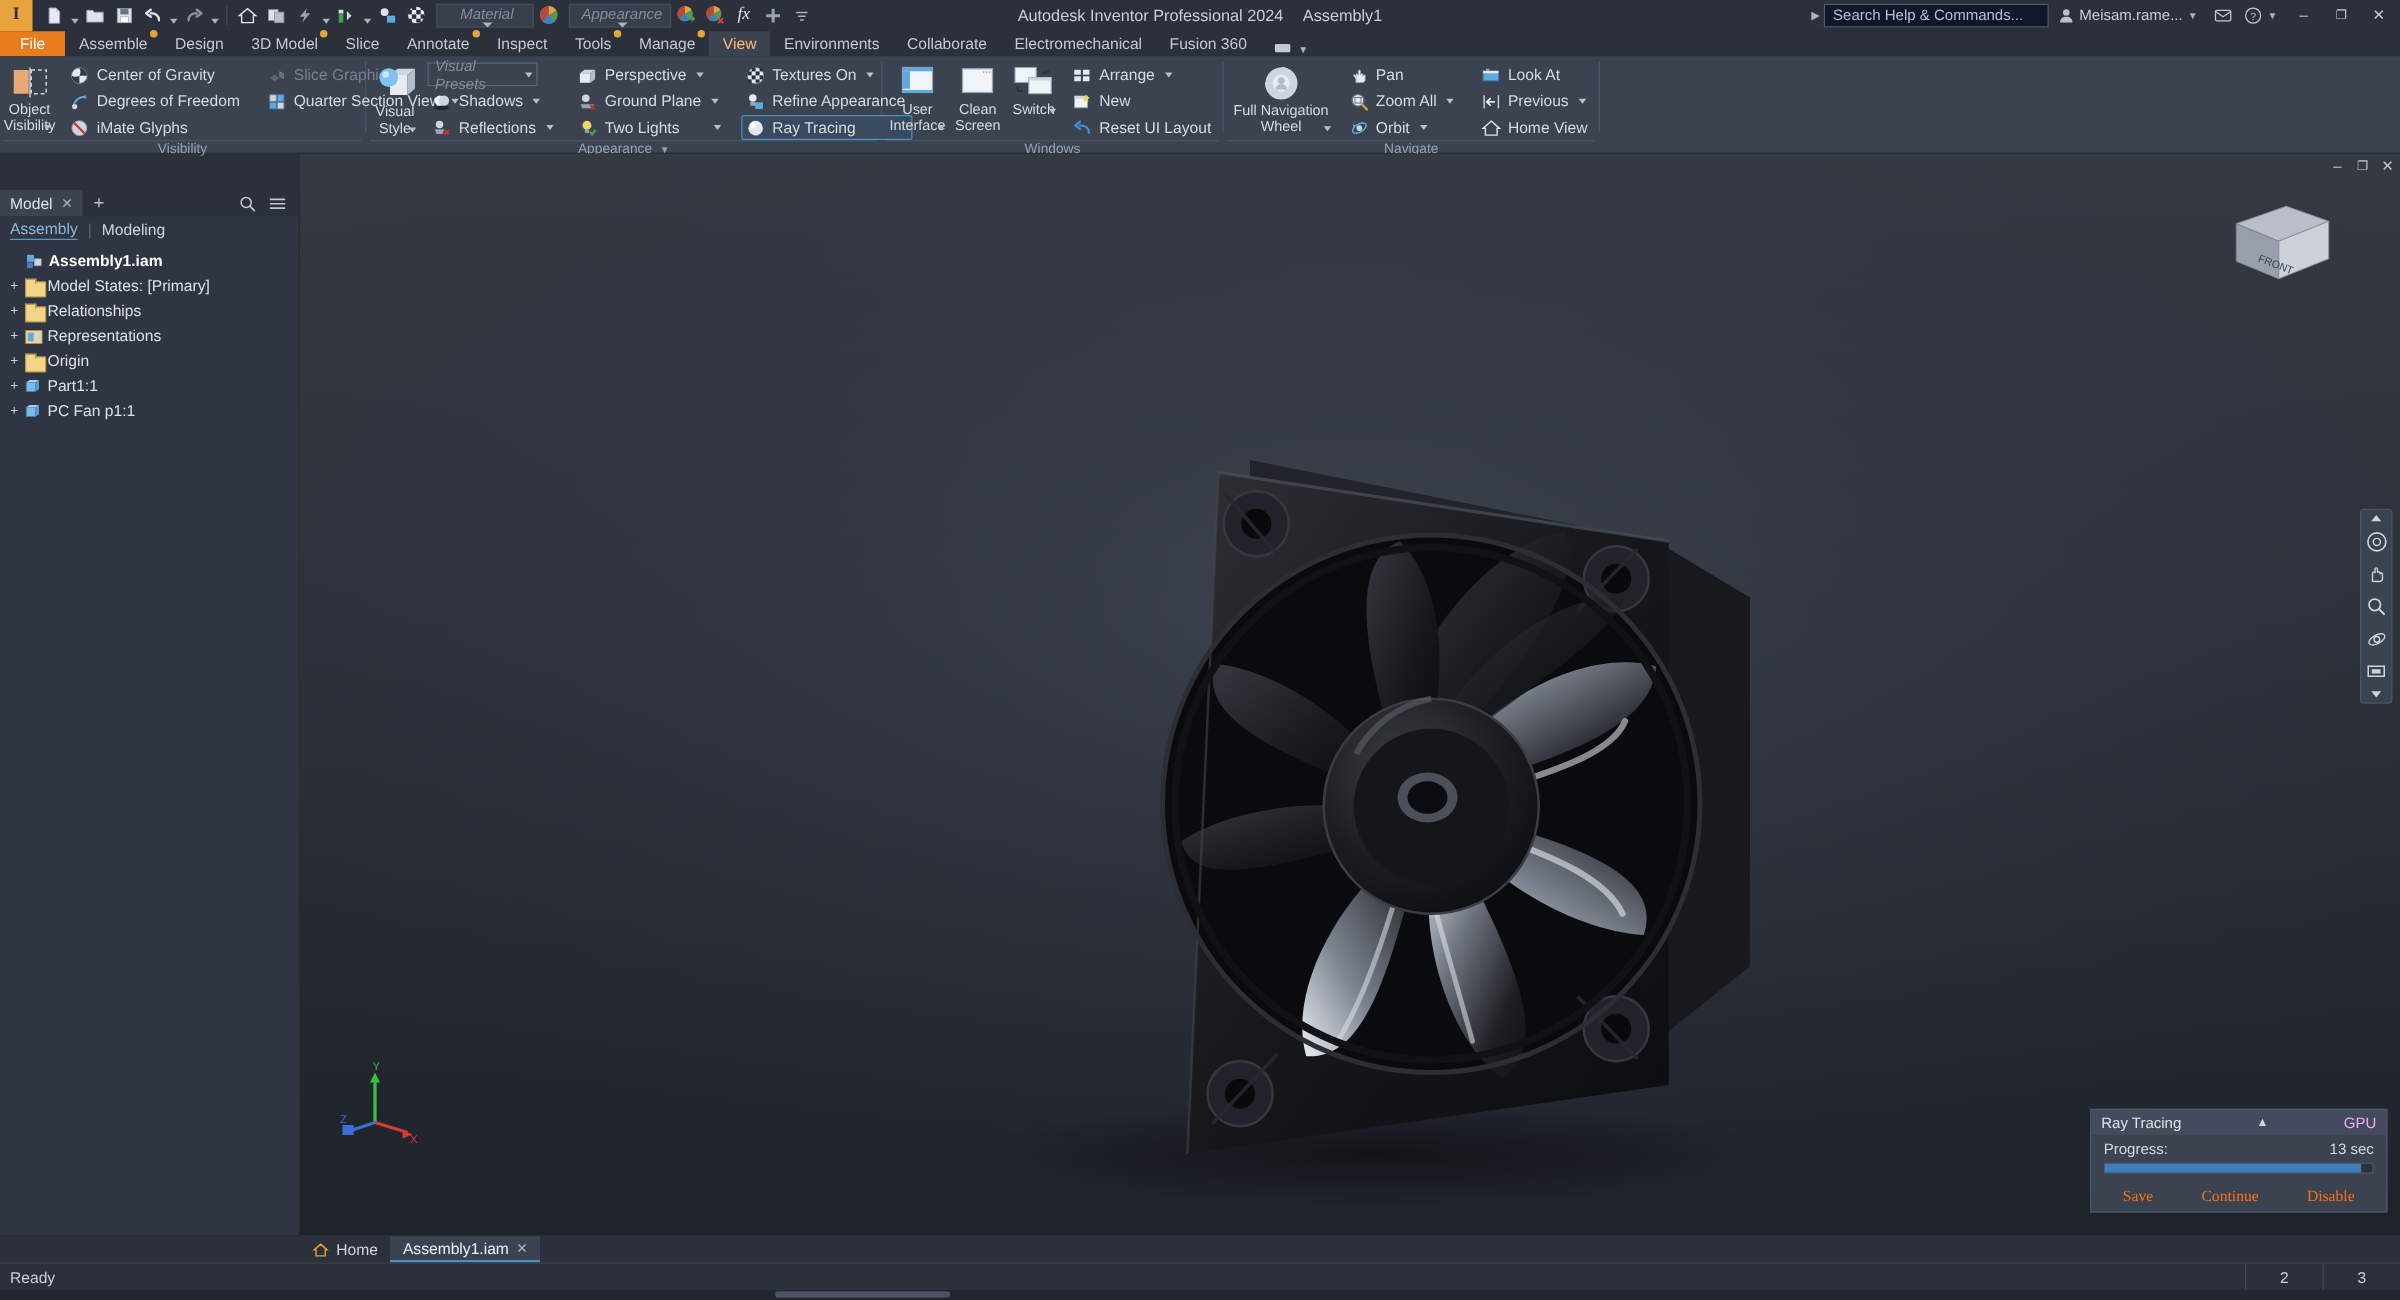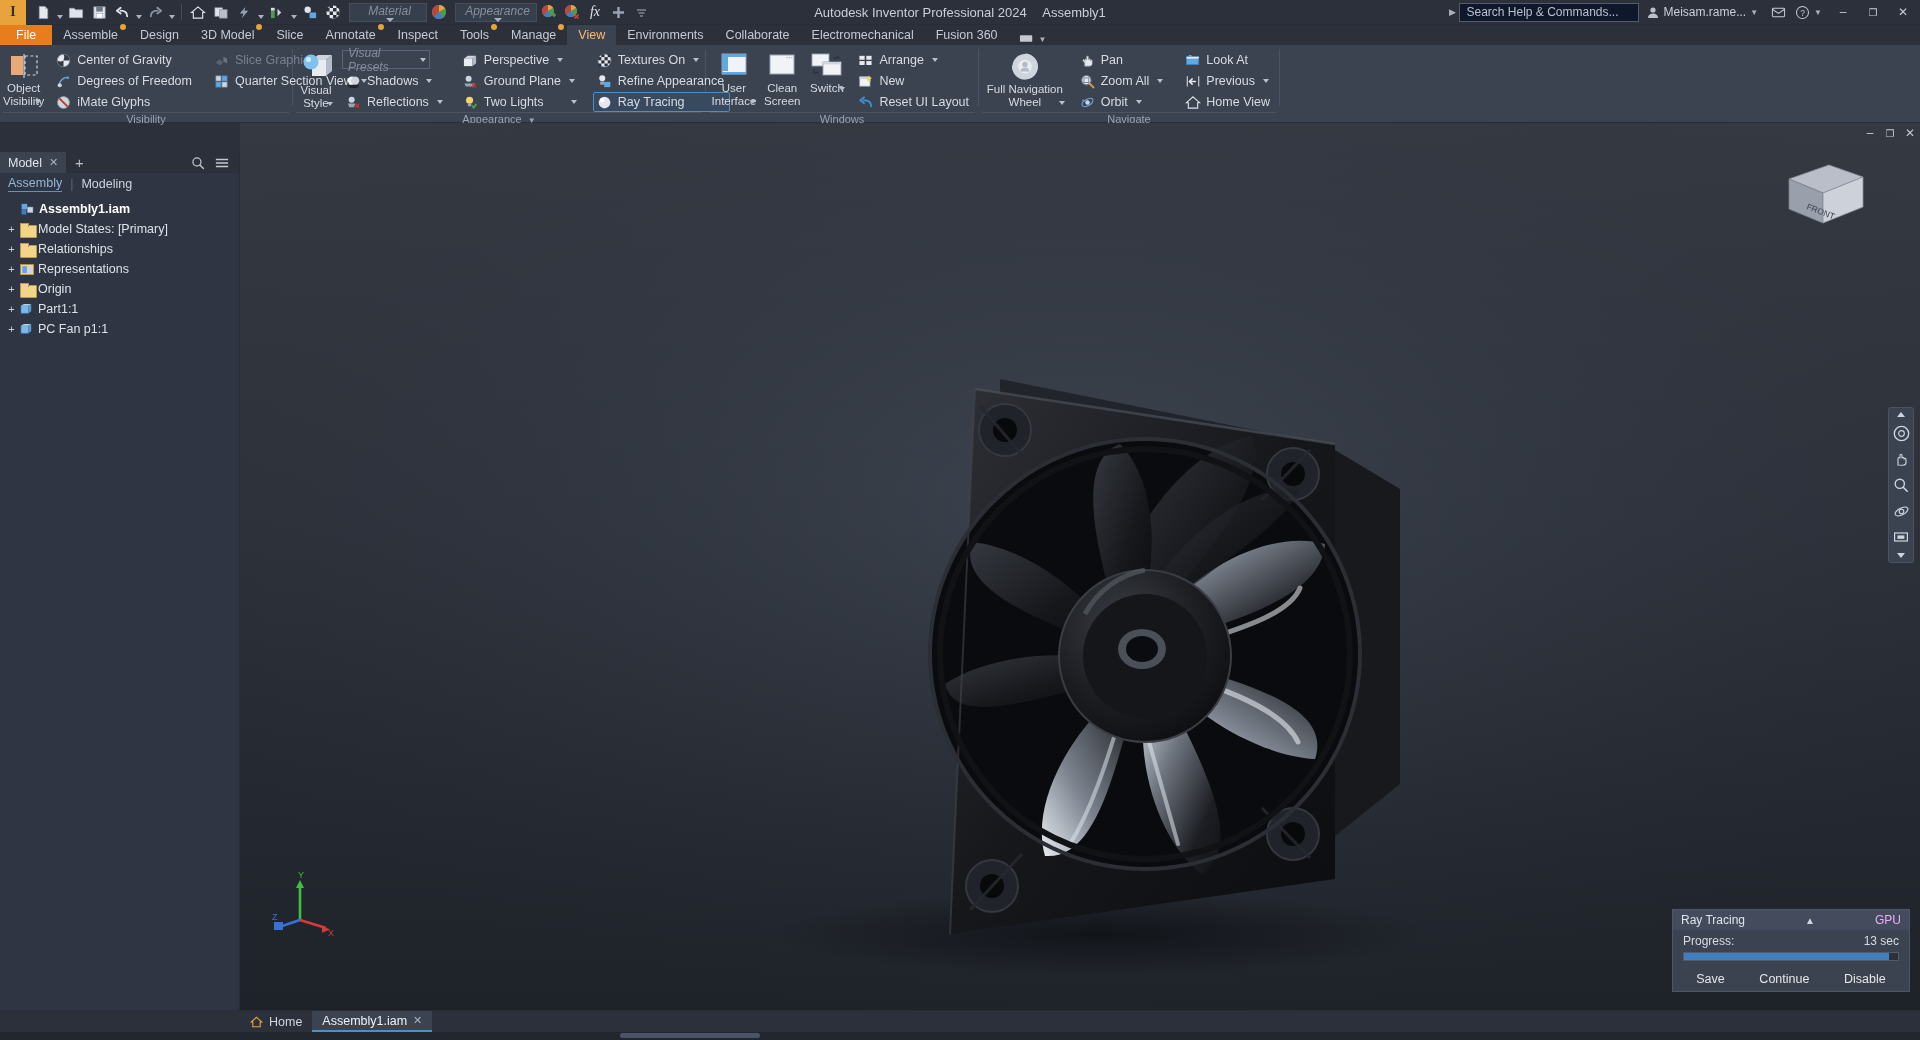--- a/index.html
+++ b/index.html
@@ -172,21 +172,21 @@
   }
   .rt-head { height:20px; display:flex; align-items:center; padding:0 8px; background:#434b5c; }
   .rt-head .ttl { color:#dfe3ea; }
   .rt-head .mid { margin:0 auto; color:#cfd5de; font-size:10px; }
   .rt-head .gpu { color:#f0abfc; }
   .rt-row { height:22px; display:flex; align-items:center; justify-content:space-between; padding:0 10px; color:#d7dbe2; }
   .rt-bar-wrap { padding:0 10px 6px 10px; }
   .rt-bar { height:9px; background:#2b303b; border:1px solid #525b6d; position:relative; }
   .rt-bar > div { position:absolute; left:0; top:0; bottom:0; background:#3f7fc0; }
   .rt-actions { height:24px; display:flex; align-items:center; justify-content:space-around; padding:0 6px; }
-  .rt-actions span { font-size:12.5px; color:#e5e5e5; padding:2px 8px; }
+  .rt-actions span { font-size:12.5px; color:#f97316; padding:2px 8px;font-family:Liberation Serif, serif; }
 
   
   .doctabs {
     height:22px; flex:0 0 22px; background:#2b303b; display:flex; align-items:stretch;
     padding-left:240px; border-top:1px solid #272c36;
   }
   .dtab { display:flex; align-items:center; gap:6px; padding:0 10px; font-size:12.5px; color:#cfd5de; }
   .dtab.active { background:#3b4250; border-bottom:2px solid #4b8fc7; color:#eef1f6; }
   .dtab .x { font-size:11px; color:#aab2c0; }
 
@@ -1092,17 +1092,24 @@
           <path d="M7 1.4l5.6 5h-1.6v5.2H3V6.4H1.4z" fill="none" stroke="#e8a33d" stroke-width="1.2"></path>
         </svg>
       <span>Home</span>
     </div>
     <div class="dtab active">
       <span>Assembly1.iam</span>
       <span class="x">✕</span>
     </div>
   </div>
 
+  <div class="statusbar">
+    <span>Ready</span>
+    <div class="status-right">
+      <div class="status-cell">2</div>
+      <div class="status-cell">3</div>
+    </div>
+  </div>
 
   <div class="scroll-strip">
     <i></i>
   </div>
 </div>
 
 </body></html>

